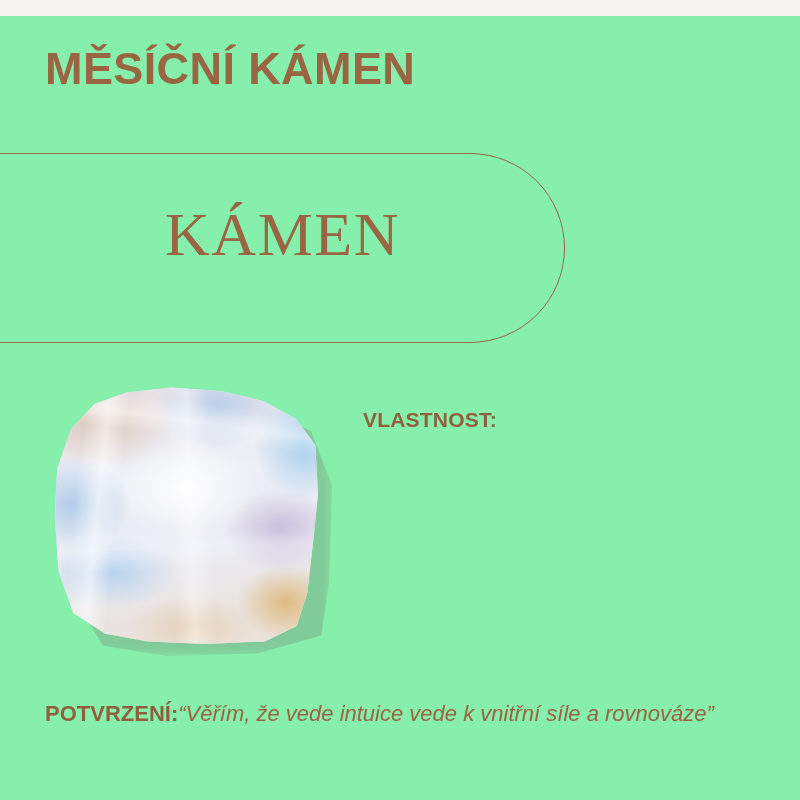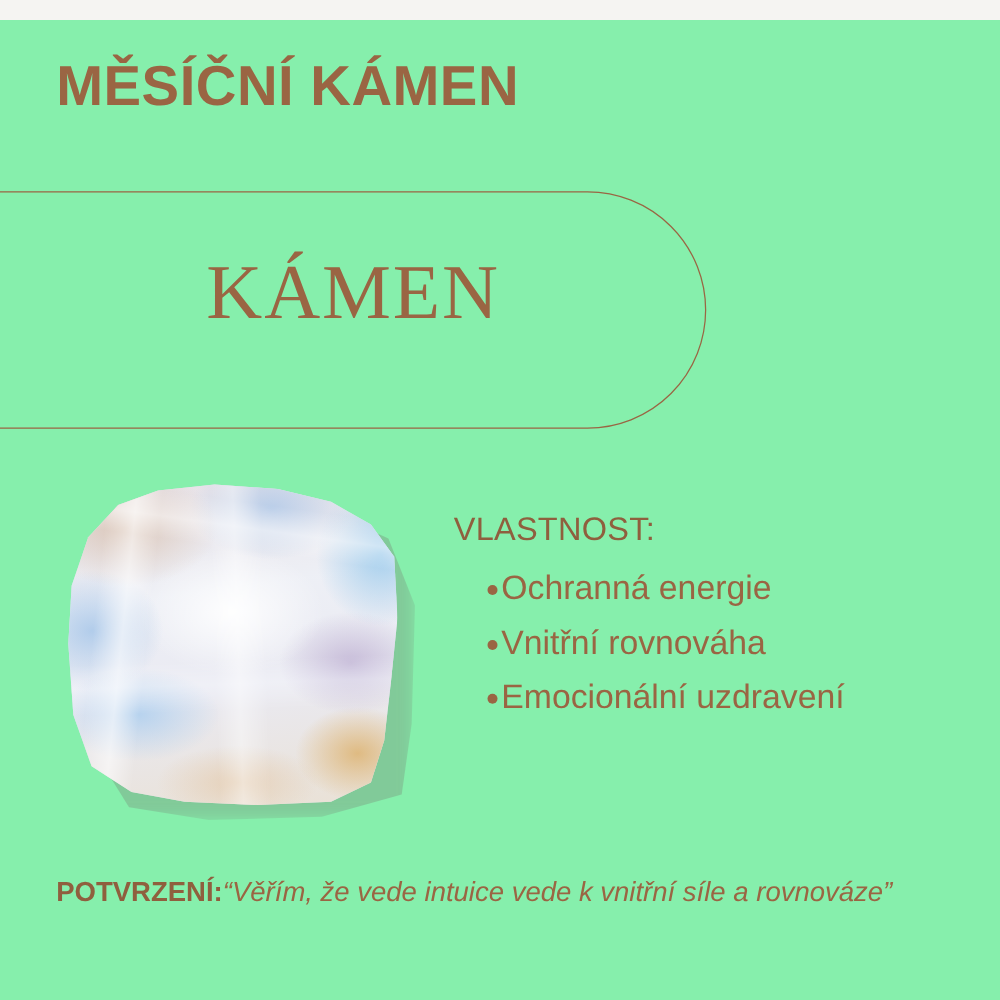--- a/index.html
+++ b/index.html
@@ -124,22 +124,22 @@
   }
 
   
   #properties {
     position: absolute;
     left: 363px;
     top: 392px;
     width: 420px;
   }
   #properties-heading {
-    font-size: 26px;
-    font-weight: normal;
+    font-size: 21px;
+    font-weight: bold;
     color: #8f5f3e;
     letter-spacing: 0.2px;
     margin: 0 0 10px 0;
   }
   #properties-list {
     list-style: none;
     margin: 0;
     padding: 0;
   }
   #properties-list li {
@@ -192,33 +192,19 @@
   </div>
 
   <div id="stone-wrap">
     <div id="stone-shadow"></div>
     <div id="stone"></div>
     <div id="stone-sheen"></div>
   </div>
 
   <div id="properties">
     <div id="properties-heading">VLASTNOST:</div>
-    <ul id="properties-list">
-      <li>
-        <span class="bullet-dot"></span>
-        <span>Ochranná energie</span>
-      </li>
-      <li>
-        <span class="bullet-dot"></span>
-        <span>Vnitřní rovnováha</span>
-      </li>
-      <li>
-        <span class="bullet-dot"></span>
-        <span>Emocionální uzdravení</span>
-      </li>
-    </ul>
   </div>
 
   <div id="affirmation">
     <span id="affirmation-label">POTVRZENÍ:</span><span id="affirmation-quote">“Věřím, že vede intuice vede k vnitřní síle a rovnováze”</span>
   </div>
 
 </div>
 
 </body></html>

